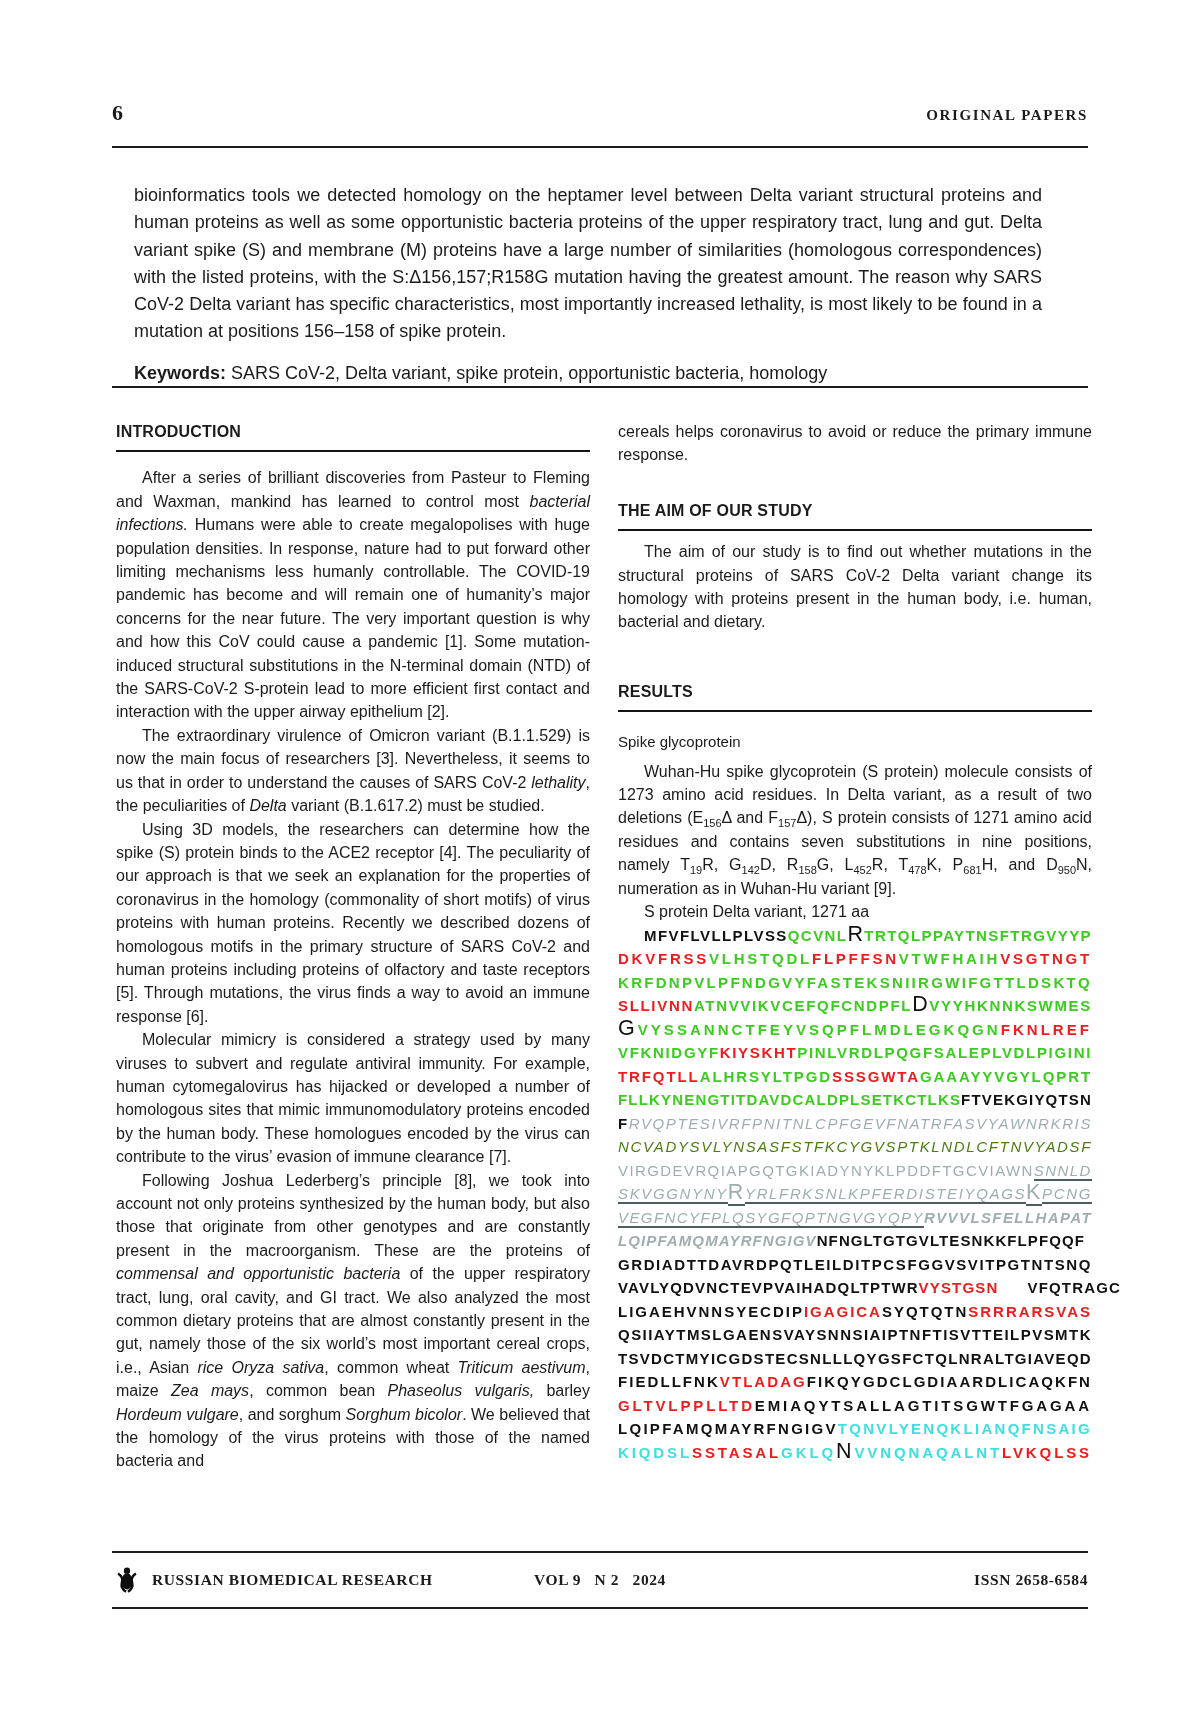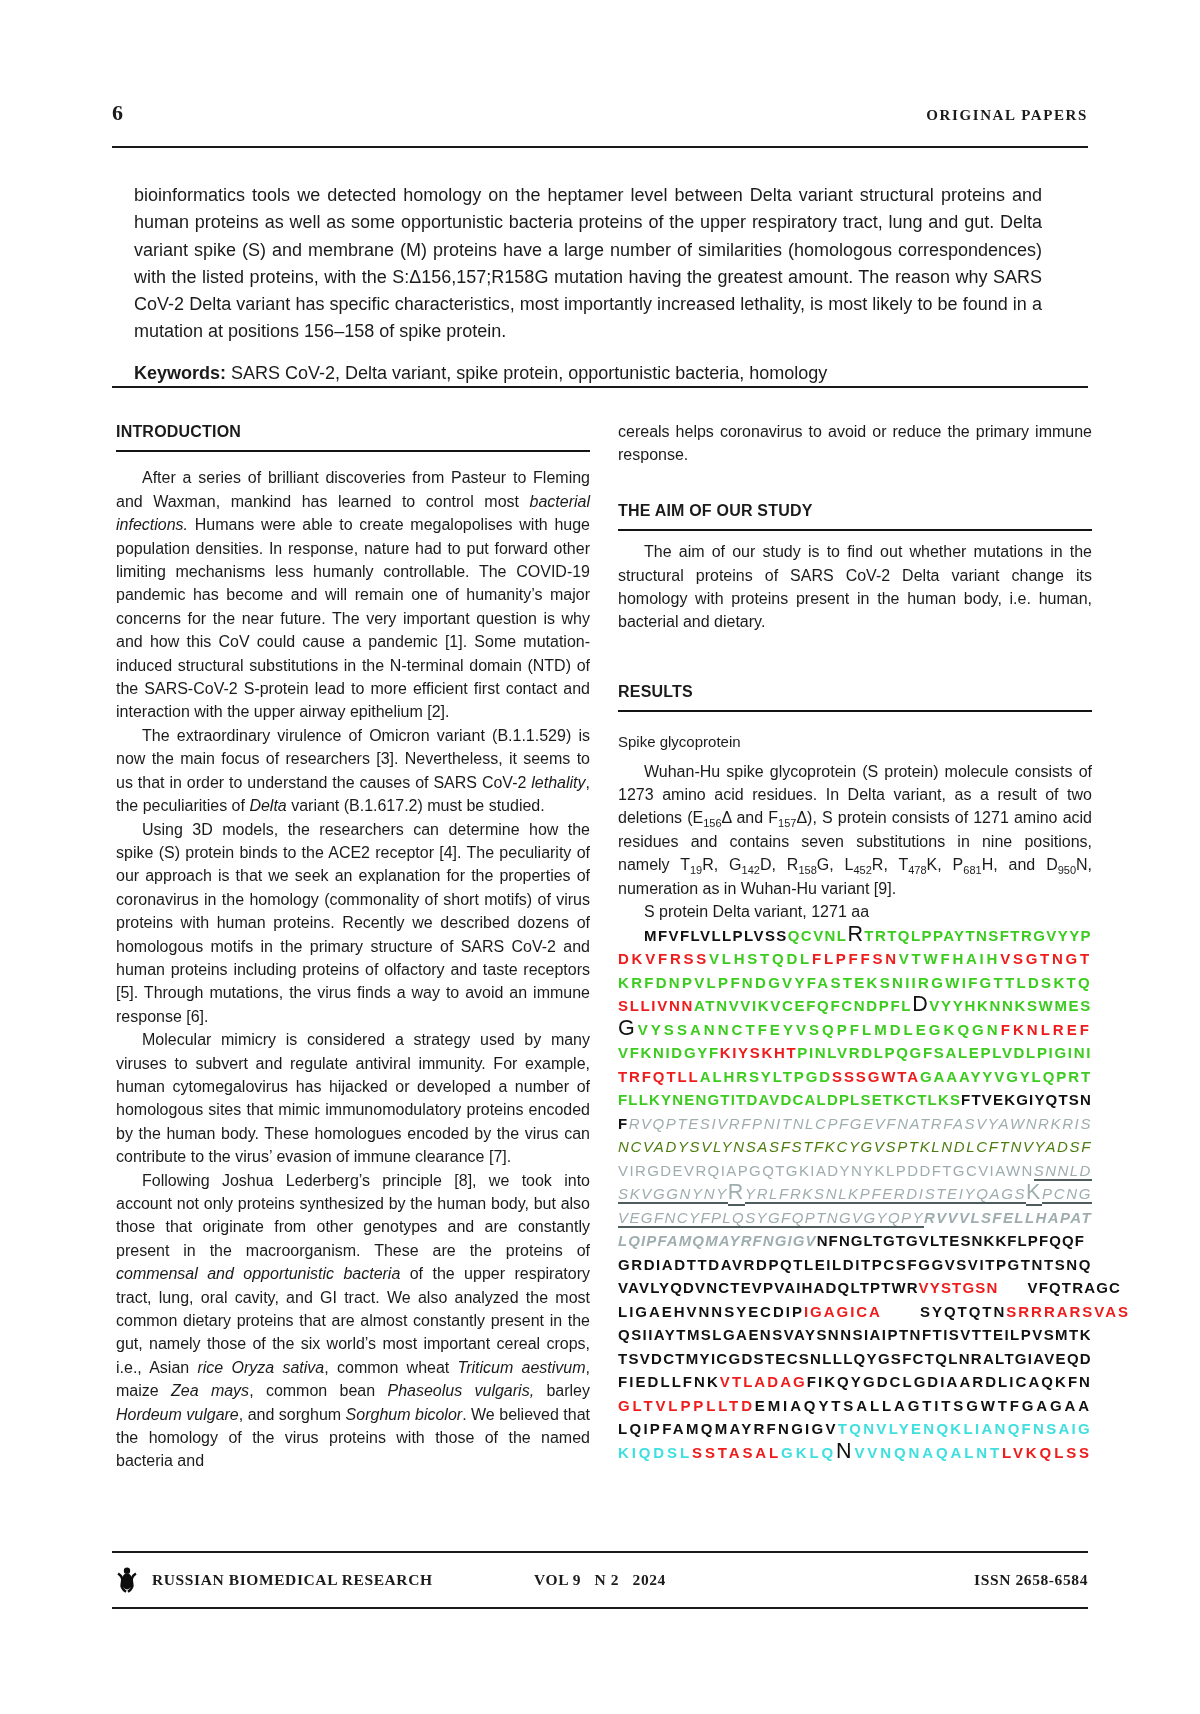--- a/index.html
+++ b/index.html
@@ -96,21 +96,21 @@
           <div class="seq-line"><span class="seq-inner" style="letter-spacing: 1.903px;"><span style="color: rgb(238, 28, 28); font-weight: 700;">TRFQTLL</span><span style="color: rgb(60, 204, 32); font-weight: 700;">ALHRSYLTPGD</span><span style="color: rgb(238, 28, 28); font-weight: 700;">SSSGWTA</span><span style="color: rgb(60, 204, 32); font-weight: 700;">GAAAYYVGYLQPRT</span></span></div>
           <div class="seq-line"><span class="seq-inner" style="letter-spacing: 1.185px;"><span style="color: rgb(60, 204, 32); font-weight: 700;">FLLKYNENGTITDAVDCALDPLSETKCTLKS</span><span style="color: rgb(17, 17, 17); font-weight: 700;">FTVEKGIYQTSN</span></span></div>
           <div class="seq-line"><span class="seq-inner" style="letter-spacing: 1.608px;"><span style="color: rgb(17, 17, 17); font-weight: 700;">F</span><span style="color: rgb(159, 173, 174); font-style: italic; font-weight: 400;">RVQPTESIVRFPNITNLCPFGEVFNATRFASVYAWNRKRIS</span></span></div>
           <div class="seq-line"><span class="seq-inner" style="letter-spacing: 1.653px;"><span style="color: #4d7c0f; font-style: italic; font-weight: 400;">NCVADYSVLYNSASFSTFKCYGVSPTKLNDLCFTNVYADSF</span></span></div>
           <div class="seq-line"><span class="seq-inner" style="letter-spacing: 1.409px;"><span style="color: rgb(159, 173, 174); font-weight: 400;">VIRGDEVRQIAPGQTGKIADYNYKLPDDFTGCVIAWN</span><span class="useg" style="color: rgb(159, 173, 174); font-style: italic; font-weight: 400;">SNNLD</span></span></div>
           <div class="seq-line"><span class="seq-inner" style="letter-spacing: 1.642px;"><span class="useg" style="color: rgb(159, 173, 174); font-style: italic; font-weight: 400;">SKVGGNYNY</span><span class="big useg" style="color: rgb(159, 173, 174); font-weight: 400;">R</span><span class="useg" style="color: rgb(159, 173, 174); font-style: italic; font-weight: 400;">YRLFRKSNLKPFERDISTEIYQAGS</span><span class="big useg" style="color: rgb(159, 173, 174); font-weight: 400;">K</span><span class="useg" style="color: rgb(159, 173, 174); font-style: italic; font-weight: 400;">PCNG</span></span></div>
           <div class="seq-line"><span class="seq-inner" style="letter-spacing: 1.41px;"><span class="useg" style="color: rgb(159, 173, 174); font-style: italic; font-weight: 400;">VEGFNCYFPLQSYGFQPTNGVGYQPY</span><span style="color: rgb(159, 173, 174); font-style: italic; font-weight: 700;">RVVVLSFELLHAPAT</span></span></div>
           <div class="seq-line"><span class="seq-inner" style="letter-spacing: 1.1px;"><span style="color: rgb(159, 173, 174); font-style: italic; font-weight: 700;">LQIPFAMQMAYRFNGIGV</span><span style="color: rgb(17, 17, 17); font-weight: 700;">NFNGLTGTGVLTESNKKFLPFQQF</span></span></div>
           <div class="seq-line"><span class="seq-inner" style="letter-spacing: 1.59px;"><span style="color: rgb(17, 17, 17); font-weight: 700;">GRDIADTTDAVRDPQTLEILDITPCSFGGVSVITPGTNTSNQ</span></span></div>
           <div class="seq-line"><span class="seq-inner" style="letter-spacing: 1.172px;"><span style="color: rgb(17, 17, 17); font-weight: 700;">VAVLYQDVNCTEVPVAIHADQLTPTWR</span><span style="color: rgb(238, 28, 28); font-weight: 700;">VYSTGSN</span><span style="color: rgb(17, 17, 17); font-weight: 700; padding-left: 29px;">VFQTRAGC</span></span></div>
-          <div class="seq-line"><span class="seq-inner" style="letter-spacing: 1.98px;"><span style="color: rgb(17, 17, 17); font-weight: 700;">LIGAEHVNNSYECDIP</span><span style="color: rgb(238, 28, 28); font-weight: 700;">IGAGICA</span><span style="color: rgb(17, 17, 17); font-weight: 700; margin-left: 38px;">SYQTQTN</span><span style="color: rgb(238, 28, 28); font-weight: 700;">SRRRARSVAS</span></span></div>
+          <div class="seq-line"><span class="seq-inner" style="letter-spacing: 1.98px;"><span style="color: rgb(17, 17, 17); font-weight: 700;">LIGAEHVNNSYECDIP</span><span style="color: rgb(238, 28, 28); font-weight: 700;">IGAGICA</span><span style="color: rgb(17, 17, 17); font-weight: 700;">SYQTQTN</span><span style="color: rgb(238, 28, 28); font-weight: 700;">SRRRARSVAS</span></span></div>
           <div class="seq-line"><span class="seq-inner" style="letter-spacing: 1.466px;"><span style="color: rgb(17, 17, 17); font-weight: 700;">QSIIAYTMSLGAENSVAYSNNSIAIPTNFTISVTTEILPVSMTK</span></span></div>
           <div class="seq-line"><span class="seq-inner" style="letter-spacing: 1.299px;"><span style="color: rgb(17, 17, 17); font-weight: 700;">TSVDCTMYICGDSTECSNLLLQYGSFCTQLNRALTGIAVEQD</span></span></div>
           <div class="seq-line"><span class="seq-inner" style="letter-spacing: 2.059px;"><span style="color: rgb(17, 17, 17); font-weight: 700;">FIEDLLFNK</span><span style="color: rgb(238, 28, 28); font-weight: 700;">VTLADAG</span><span style="color: rgb(17, 17, 17); font-weight: 700;">FIKQYGDCLGDIAARDLICAQKFN</span></span></div>
           <div class="seq-line"><span class="seq-inner" style="letter-spacing: 2.872px;"><span style="color: rgb(238, 28, 28); font-weight: 700;">GLTVLPPLLTD</span><span style="color: rgb(17, 17, 17); font-weight: 700;">EMIAQYTSALLAGTITSGWTFGAGAA</span></span></div>
           <div class="seq-line"><span class="seq-inner" style="letter-spacing: 2.288px;"><span style="color: rgb(17, 17, 17); font-weight: 700;">LQIPFAMQMAYRFNGIGV</span><span style="color: rgb(63, 223, 223); font-weight: 700;">TQNVLYENQKLIANQFNSAIG</span></span></div>
           <div class="seq-line"><span class="seq-inner" style="letter-spacing: 2.888px;"><span style="color: rgb(63, 223, 223); font-weight: 700;">KIQDSL</span><span style="color: rgb(238, 28, 28); font-weight: 700;">SSTASAL</span><span style="color: rgb(63, 223, 223); font-weight: 700;">GKLQ</span><span class="big" style="color: rgb(17, 17, 17); font-weight: 400;">N</span><span style="color: rgb(63, 223, 223); font-weight: 700;">VVNQNAQALNT</span><span style="color: rgb(238, 28, 28); font-weight: 700;">LVKQLSS</span></span></div>
         </div>
     </div>
 
   </div>

